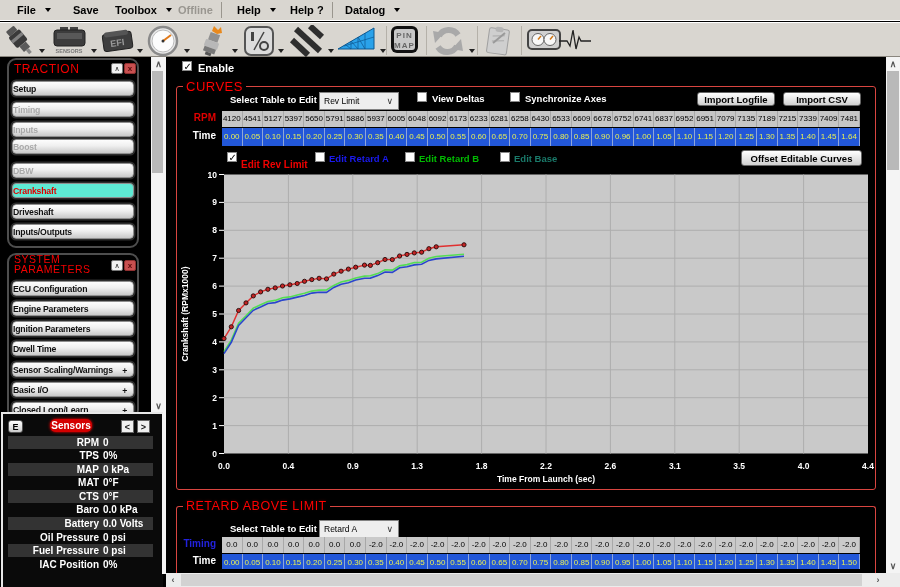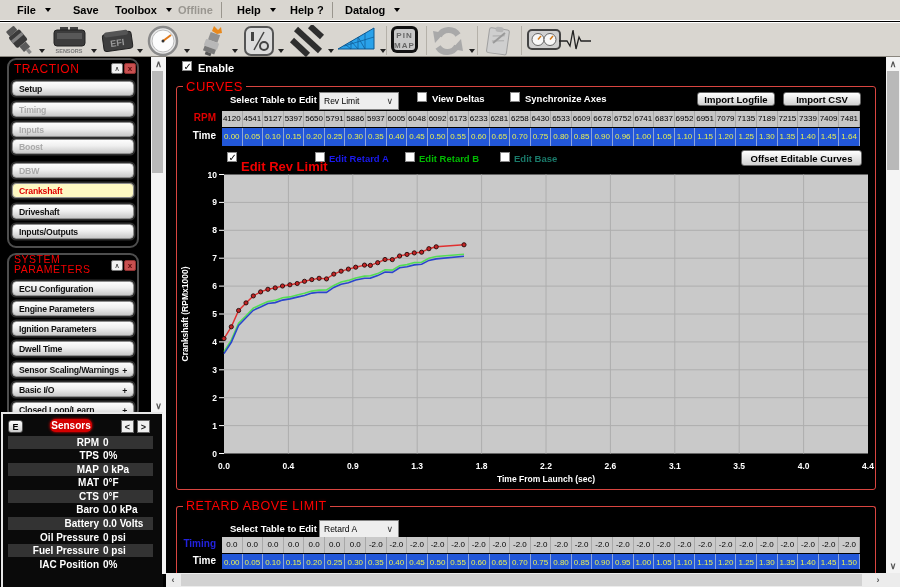--- a/index.html
+++ b/index.html
@@ -9,23 +9,23 @@
 #menubar .arr{display:inline-block;width:0;height:0;border-left:3.5px solid transparent;border-right:3.5px solid transparent;border-top:4px solid #000;margin-left:9px;vertical-align:2px}
 #menubar .sep{position:absolute;top:2px;height:16px;width:1px;background:#9a968e}
 #toolbar{left:0;top:22px;width:900px;height:35px;background:#d9d6d0;border-top:1px solid #fff;border-bottom:1px solid #8a867e}
 .tarr{position:absolute;width:0;height:0;border-left:3px solid transparent;border-right:3px solid transparent;border-top:4px solid #222;top:26px}
 .tsep{position:absolute;top:3px;height:29px;width:1px;background:#b5b1a9}
 
 .gbox{position:absolute;border:2px solid #4e4e4e;border-radius:9px;background:#000}
 .gtitle{position:absolute;color:#f40000;font-weight:normal;letter-spacing:.5px}
 .hbtn{position:absolute;width:12px;height:11px;background:#f2f2f2;border:1px solid #777;border-radius:2px;color:#111;font-size:7px;text-align:center;line-height:10px}
 .xbtn{position:absolute;width:12px;height:11px;background:#c85050;border:1px solid #903030;border-radius:2px;color:#5a0c0c;font-size:8px;font-weight:bold;text-align:center;line-height:10px}
-.sbtn{position:absolute;left:12px;width:122px;height:15px;border:1px solid #8f8f8f;border-radius:4px;background:linear-gradient(#fdfdfd,#efefef 45%,#c9c9c9);box-shadow:0 0 0 1.5px #2e2e2e;color:#111;font-size:8.7px;font-weight:bold;line-height:14px;padding-left:6px;letter-spacing:-0.2px;white-space:nowrap;overflow:hidden}
+.sbtn{position:absolute;left:12px;width:122px;height:15px;border:1px solid #8f8f8f;border-radius:4px;background:linear-gradient(#fdfdfd,#efefef 45%,#c9c9c9);box-shadow:0 0 0 1.5px #2e2e2e;color:#111;font-size:8.7px;font-weight:bold;line-height:14px;letter-spacing:-0.2px;white-space:nowrap;overflow:hidden}
 .sbtn.dis{color:#a9a9a9}
-.sbtn.sel{background:#fef9c3;color:#e00000}
+.sbtn.sel{background:#5eead4;color:#e00000}
 .plus{position:absolute;right:6px;top:1px;font-weight:bold}
 
 .sb-track{position:absolute;background:#f4f4f4}
 .sb-thumb{position:absolute;background:#b9b9b9}
 .sb-btn{position:absolute;background:#f4f4f4;color:#555;font-size:9px;text-align:center;font-weight:bold}
 
 #sensors{left:1px;top:412px;width:162px;height:175px;background:#0a0a0a;border-top:2px solid #e8e8e8;border-left:2px solid #e8e8e8}
 .srow{position:absolute;left:5px;width:145px;height:13px;color:#fff;font-size:10px;font-weight:bold}
 .srow .l{position:absolute;right:54px;top:1px}
 .srow .v{position:absolute;left:95px;top:1px}
@@ -323,21 +323,21 @@
     <div class="tc">1.30</div>
     <div class="tc">1.35</div>
     <div class="tc">1.40</div>
     <div class="tc">1.45</div>
     <div class="tc">1.64</div>
   </div>
 
 <div class="cb abs" style="left:227px;top:152px">
     <span class="ck">✓</span>
   </div>
-<div class="abs" style="left:241px;top:159px;color:#f00000;font-weight:bold;font-size:13px">Edit Rev Limit</div>
+<div class="abs" style="left:241px;top:159px;color:#f00000;font-weight:bold;font-size:10px">Edit Rev Limit</div>
 <div class="cb abs" style="left:315px;top:152px"></div>
 <div class="abs" style="left:329px;top:153px;color:#1a1aee;font-weight:bold;font-size:9.5px">Edit Retard A</div>
 <div class="cb abs" style="left:405px;top:152px"></div>
 <div class="abs" style="left:419px;top:153px;color:#00bb00;font-weight:bold;font-size:9.5px">Edit Retard B</div>
 <div class="cb abs" style="left:500px;top:152px"></div>
 <div class="abs" style="left:514px;top:153px;color:#1a7a6a;font-weight:bold;font-size:9.5px">Edit Base</div>
 <div class="btn" style="left:741px;top:150px;width:121px;height:16px;line-height:15px">Offset Editable Curves</div>
 
 <svg id="chart" class="abs" style="left:176px;top:166px" width="700" height="324" xmlns="http://www.w3.org/2000/svg">
  <rect x="48" y="8.5" width="644" height="279" fill="#c9c9c9"></rect>

